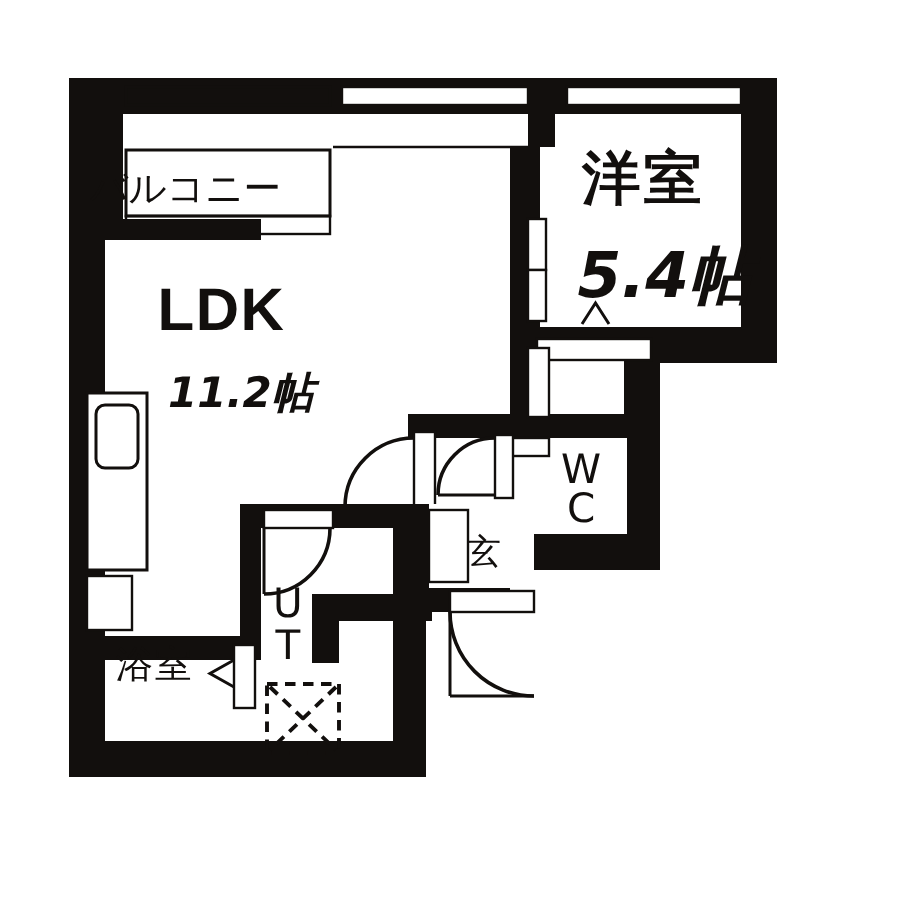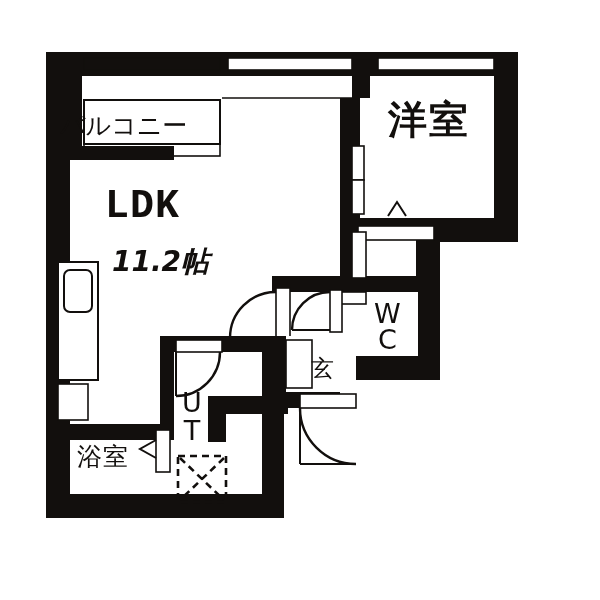--- a/index.html
+++ b/index.html
@@ -63,21 +63,21 @@
     font-size: 25px;
     letter-spacing: 0px;
     font-family: "DejaVu Sans", sans-serif;
     font-weight: 400;
   }
   .lbl-ldk {
     left: 105px;
     top: 187px;
     font-size: 40px;
     font-weight: 800;
-    font-family: Liberation Mono, monospace;
+    font-family: Liberation Sans, sans-serif;
     letter-spacing: 1px;
   }
   .lbl-ldk-area {
     left: 112px;
     top: 248px;
     font-size: 28px;
     font-weight: 800;
     font-family: "DejaVu Sans", sans-serif;
     font-style: italic;
     letter-spacing: 0px;
@@ -118,21 +118,21 @@
     left: 182px;
     top: 389px;
     font-size: 27px;
     font-family: "DejaVu Sans", sans-serif;
     text-align: center;
     line-height: 1.05;
   }
   .lbl-ut span { display: block; }
   .lbl-yokushitsu {
     left: 77px;
-    top: 444px;
+    top: 430px;
     font-size: 25px;
     font-family: "DejaVu Sans", sans-serif;
     letter-spacing: 1px;
   }
 </style>
 </head>
 <body>
 
 <div id="plan-root">
 
@@ -315,20 +315,21 @@
 
   <div class="labels">
     <div class="lbl lbl-balcony">バルコニー</div>
 
     <div class="lbl lbl-ldk">LDK</div>
 
     <div class="lbl lbl-ldk-area">11.2帖</div>
 
     <div class="lbl lbl-washitsu">洋室</div>
 
+    <div class="lbl lbl-washitsu-area">5.4帖</div>
 
     <div class="lbl lbl-wc">
       <span>W</span>
       <span>C</span>
     </div>
 
     <div class="lbl lbl-genkan">玄</div>
 
     <div class="lbl lbl-ut">
       <span>U</span>

